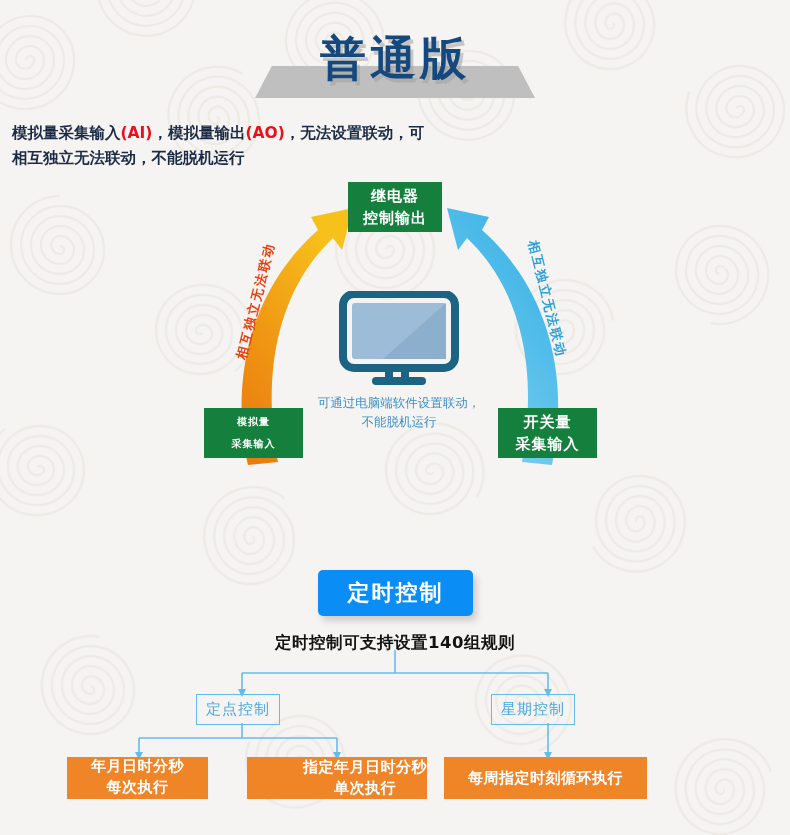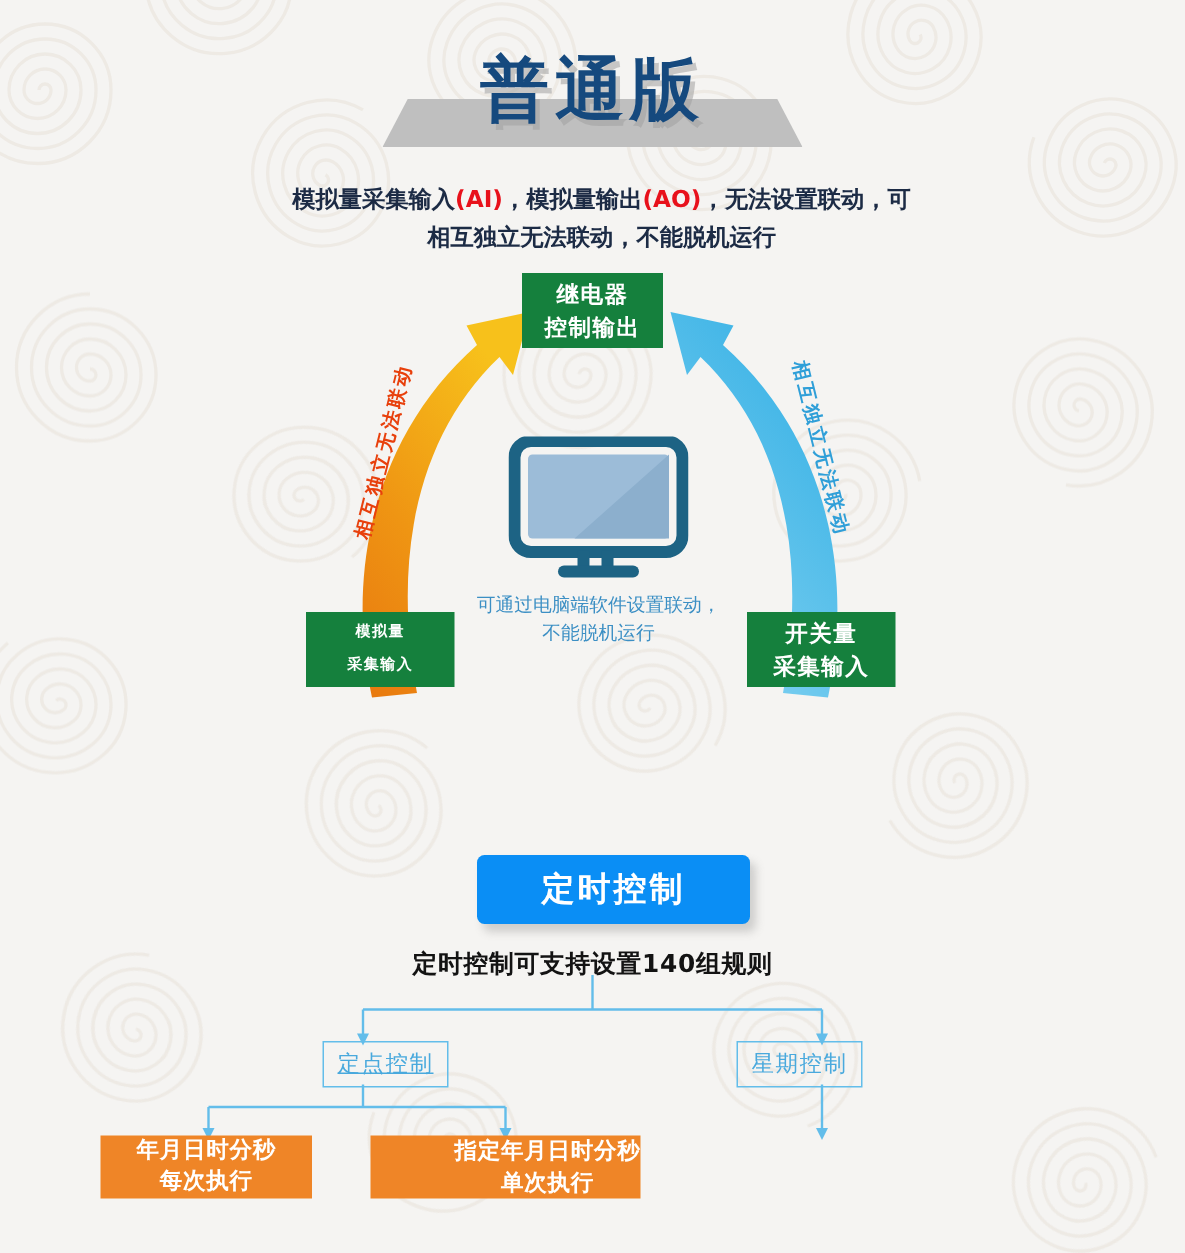--- a/index.html
+++ b/index.html
@@ -45,28 +45,28 @@
     background: #bfbfbf;
     z-index: 1;
   }
   .banner-title {
     position: relative;
     z-index: 2;
     color: #15497e;
     font-weight: bold;
     letter-spacing: 4px;
     text-shadow: 3px 4px 0px rgba(160,160,160,0.55);
-    font-family: Liberation Sans, sans-serif;
+    font-family: Liberation Serif, serif;
   }
 
   
   .desc-text {
     position: absolute;
     left: 12px; right: 0;
-    text-align: center;
+    text-align: left;
     color: #1c2b45;
     font-size: 15.5px;
     font-weight: bold;
     line-height: 25px;
     z-index: 4;
   }
   .desc-text .hl { color: #e8111b; }
 
   
   .blue-box {
@@ -260,21 +260,21 @@
   </div>
 
   <div class="blue-box" style="left:498px;top:408px;width:99px;height:50px;font-size:15px;">
     <div>
       <div>开关量</div>
       <div>采集输入</div>
     </div>
   </div>
 
 
-  <div class="timer-box" style="left:318px;top:570px;width:182px;height:46px;">定时控制</div>
+  <div class="timer-box" style="left:318px;top:570px;width:155px;height:46px;">定时控制</div>
 
   <div class="rule-text" style="top:632px;">定时控制可支持设置140组规则</div>
 
   <svg class="tree-svg" style="left:0;top:650px;" width="790" height="135" viewBox="0 0 790 135">
     <g stroke="#63bdea" stroke-width="1.6" fill="none">
 
       <path d="M395,0 L395,23"></path>
 
       <path d="M242,23 L548,23"></path>
 
@@ -292,32 +292,35 @@
     </g>
     <g fill="#63bdea">
       <polygon points="242,47 238,39 246,39"></polygon>
       <polygon points="548,47 544,39 552,39"></polygon>
       <polygon points="139,110 135,102 143,102"></polygon>
       <polygon points="337,110 333,102 341,102"></polygon>
       <polygon points="548,110 544,102 552,102"></polygon>
     </g>
   </svg>
 
-  <div class="node-box" style="left:215px;top:694px;width:82px;height:29px;text-decoration:underline;">定点控制</div>
+  <div class="node-box" style="left:196px;top:694px;width:82px;height:29px;">定点控制</div>
 
   <div class="node-box" style="left:491px;top:694px;width:82px;height:29px;">星期控制</div>
 
   <div class="orange-box" style="left:67px;top:757px;width:141px;height:42px;font-family:Liberation Mono, monospace;">
     <div>
       <div>年月日时分秒</div>
       <div>每次执行</div>
     </div>
   </div>
 
   <div class="orange-box" style="left:247px;top:757px;width:180px;height:42px;justify-content:flex-end;">
     <div>
       <div>指定年月日时分秒</div>
       <div>单次执行</div>
     </div>
   </div>
 
+  <div class="orange-box" style="left:444px;top:757px;width:203px;height:42px;">
+    <div>每周指定时刻循环执行</div>
+  </div>
 
 </div>
 
 </body></html>

